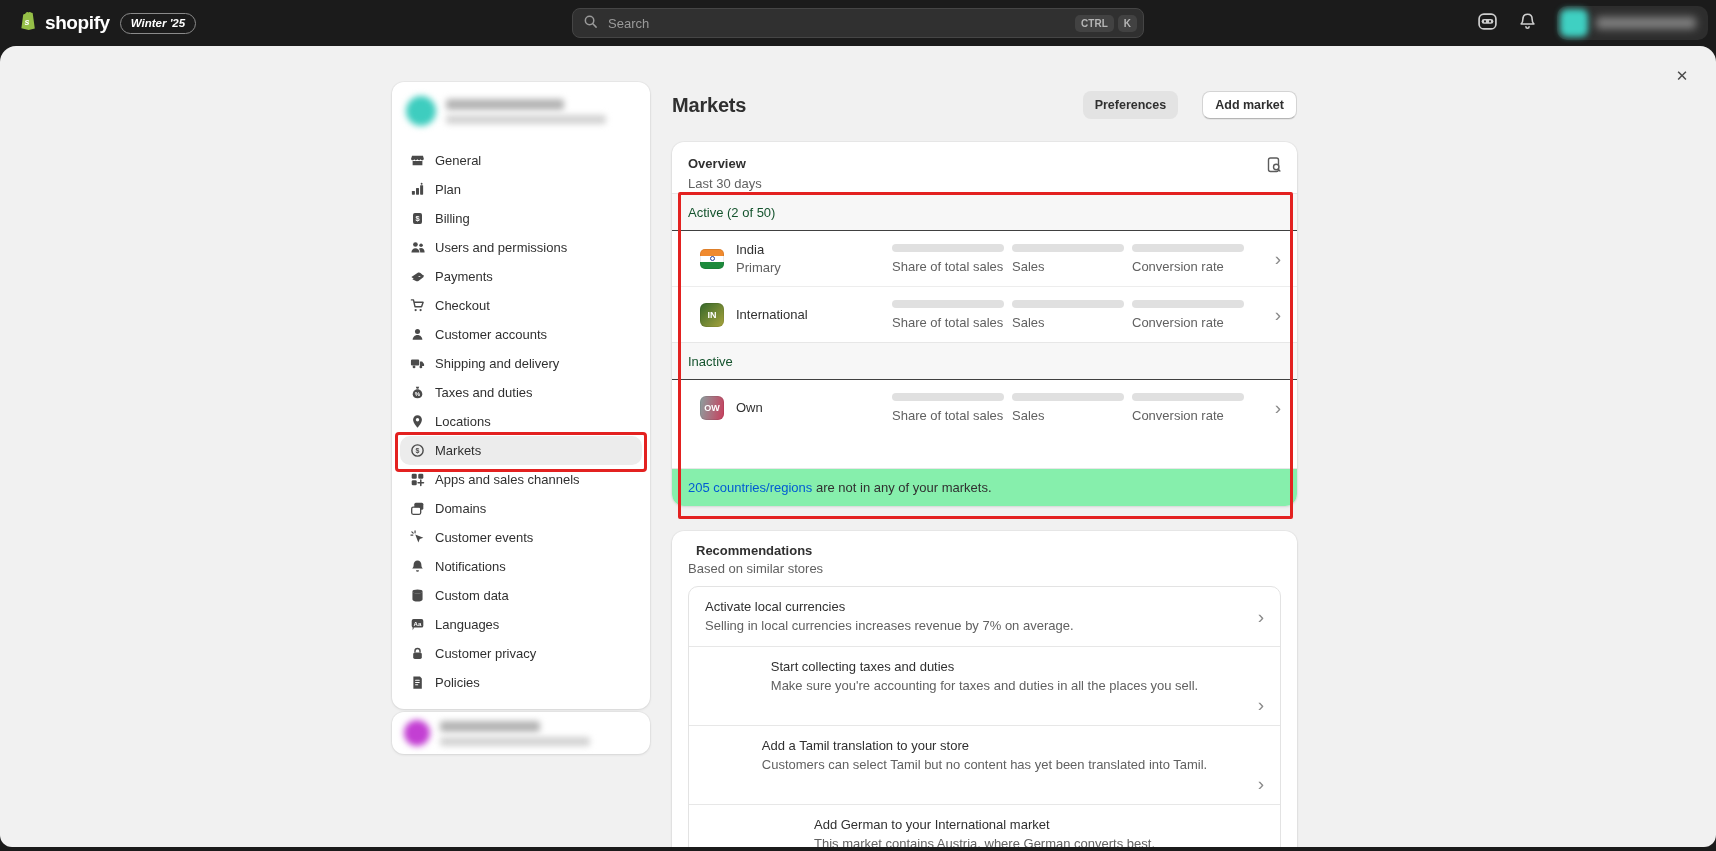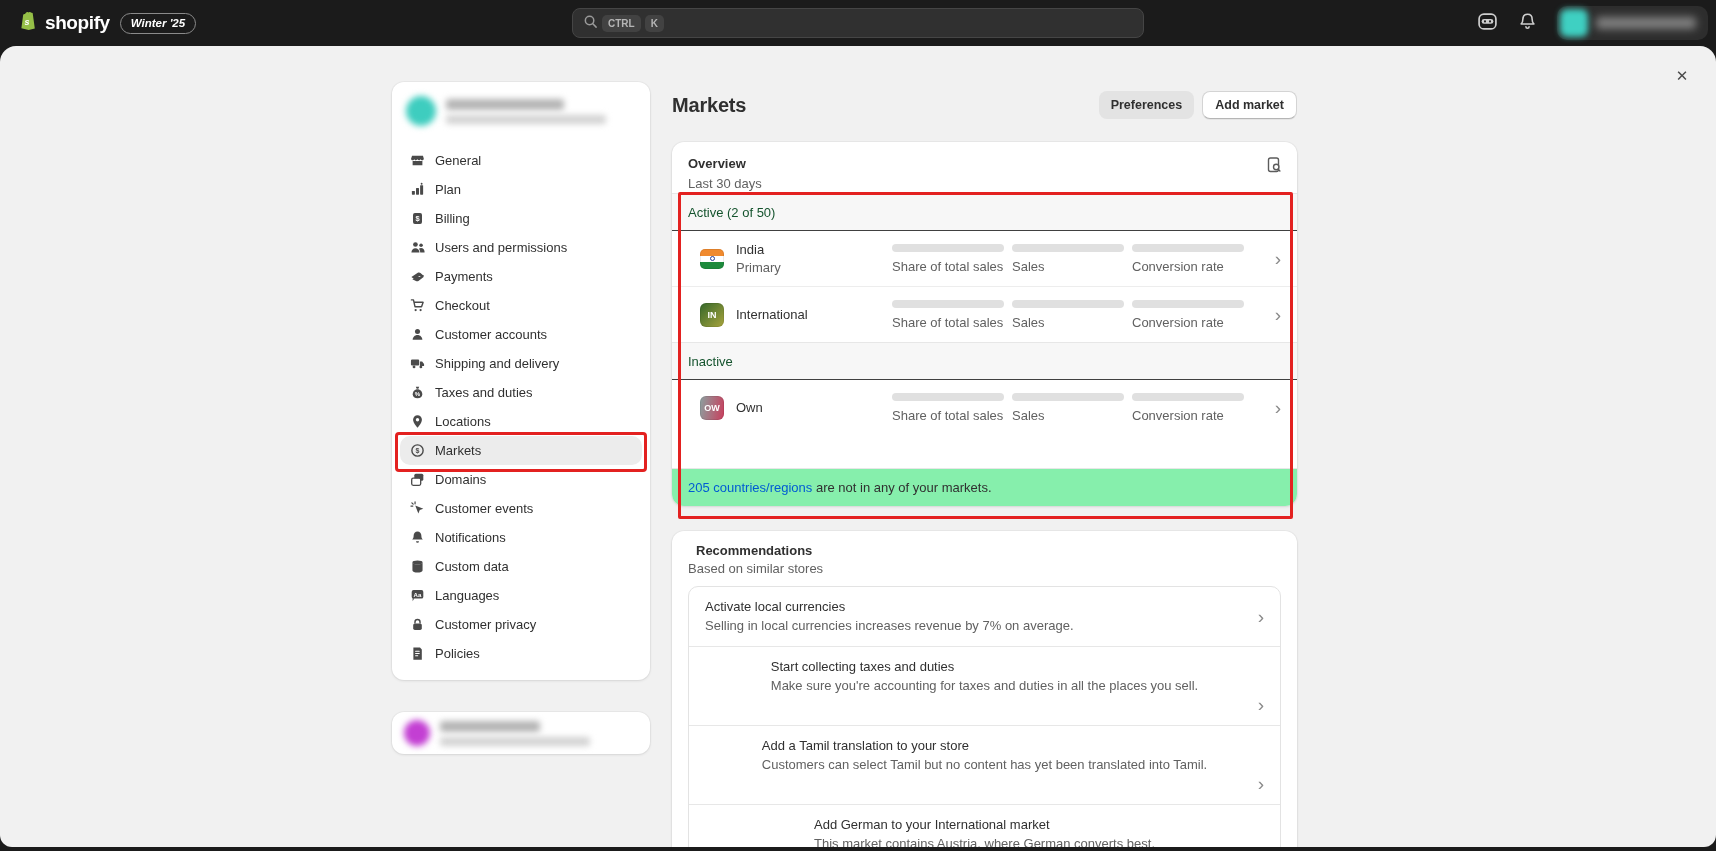--- a/index.html
+++ b/index.html
@@ -51,21 +51,21 @@
 
   .purple-card{position:absolute;left:392px;top:666px;width:258px;height:42px;background:#fff;
     border-radius:12px;box-shadow:0 1px 3px rgba(0,0,0,.09),0 0 0 1px rgba(0,0,0,.03);
     display:flex;align-items:center;gap:10px;padding:0 12px;box-sizing:border-box;}
   .purple-avatar{width:26px;height:26px;border-radius:50%;background:#c33fd3;filter:blur(3px);flex:none;}
 
   
   .main-col{position:absolute;left:672px;top:45px;width:625px;}
   .main-header{display:flex;align-items:center;justify-content:space-between;height:28px;}
   .page-title{font-size:20px;font-weight:700;color:#303030;letter-spacing:-.2px;}
-  .hdr-actions{display:flex;gap:8px;}
+  .hdr-actions{display:flex;gap:24px;}
   .btn{font-size:12.5px;font-weight:600;color:#303030;border-radius:8px;padding:6px 12px;cursor:pointer;border:none;font-family:inherit;}
   .btn-tonal{background:#e3e3e3;}
   .btn-raised{background:#fff;border:1px solid #d4d4d4;border-bottom-color:#b5b5b5;
     box-shadow:0 1px 0 rgba(0,0,0,.05);}
 
   .card{background:#fff;border-radius:12px;box-shadow:0 1px 3px rgba(0,0,0,.09),0 0 0 1px rgba(0,0,0,.03);}
   .overview-card{margin-top:23px;}
   .ov-header{position:relative;padding:14px 16px 0;height:51px;box-sizing:border-box;}
   .ov-title{font-size:13px;font-weight:700;color:#303030;}
   .ov-sub{font-size:13px;color:#616161;margin-top:5px;}
@@ -126,20 +126,21 @@
   </div>
   <span class="version-badge">Winter '25</span>
 
   <div class="searchbox">
     <span>
       <svg width="15" height="15" viewBox="0 0 16 16">
           <circle cx="7" cy="7" r="4.5" fill="none" stroke="#9a9a9a" stroke-width="1.6"></circle>
           <path d="M10.5 10.5L14 14" stroke="#9a9a9a" stroke-width="1.6" stroke-linecap="round"></path>
         </svg>
     </span>
+    <input type="text" placeholder="Search" style="">
     <span class="keycap">CTRL</span>
     <span class="keycap">K</span>
   </div>
 
   <div class="topbar-right">
     <span style="cursor:pointer;">
       <svg width="21" height="21" viewBox="0 0 20 20">
         <rect x="2" y="3" width="16" height="14" rx="4.5" fill="none" stroke="#cfcfcf" stroke-width="1.6"></rect>
         <rect x="4.4" y="7.6" width="11.2" height="4.6" rx="2.3" fill="#cfcfcf"></rect>
         <circle cx="7.6" cy="9.9" r="1" fill="#1b1b1b"></circle>
@@ -275,20 +276,31 @@
             <svg viewBox="0 0 16 16">
               <circle cx="8" cy="8" r="6" fill="none" stroke="#4a4a4a" stroke-width="1.5"></circle>
               <text x="8" y="10.8" font-size="7.5" font-weight="bold" fill="#4a4a4a" text-anchor="middle">$</text>
             </svg>
           </span>
         <span>Markets</span>
       </div>
       <div class="nav-item">
         <span class="nicon">
             <svg viewBox="0 0 16 16">
+              <rect x="1.8" y="1.8" width="5.4" height="5.4" rx="1.4"></rect>
+              <rect x="8.8" y="1.8" width="5.4" height="5.4" rx="1.4"></rect>
+              <rect x="1.8" y="8.8" width="5.4" height="5.4" rx="1.4"></rect>
+              <path d="M11.5 8.6v5.8M8.6 11.5h5.8" stroke="#4a4a4a" stroke-width="1.6" stroke-linecap="round" fill="none"></path>
+            </svg>
+          </span>
+        <span>Apps and sales channels</span>
+      </div>
+      <div class="nav-item">
+        <span class="nicon">
+            <svg viewBox="0 0 16 16">
               <rect x="4.6" y="1.8" width="9.6" height="7.6" rx="1.6"></rect>
               <rect x="1.8" y="6.6" width="9.6" height="7.6" rx="1.6" fill="#fff" stroke="#4a4a4a" stroke-width="1.4"></rect>
             </svg>
           </span>
         <span>Domains</span>
       </div>
       <div class="nav-item">
         <span class="nicon">
             <svg viewBox="0 0 16 16">
               <path d="M5.6 4.8l8.6 3.4-3.8 1.4-1.5 3.8z"></path>

